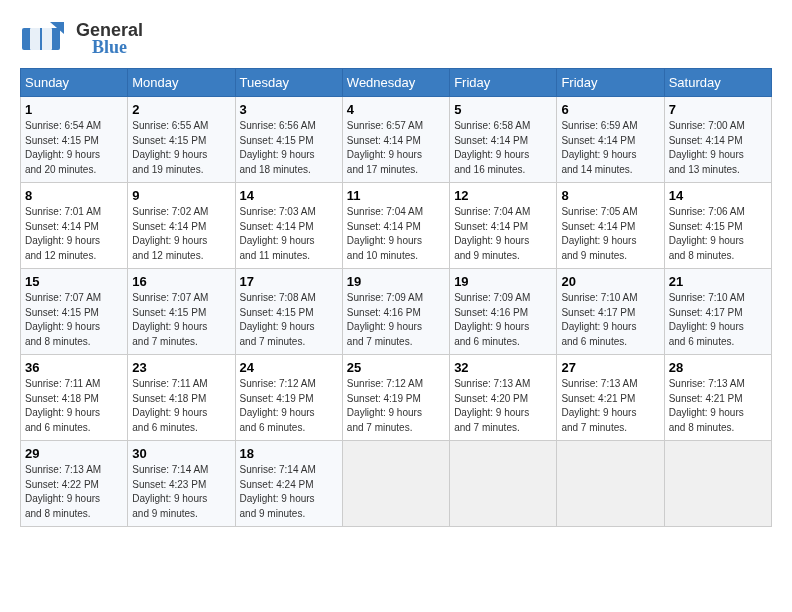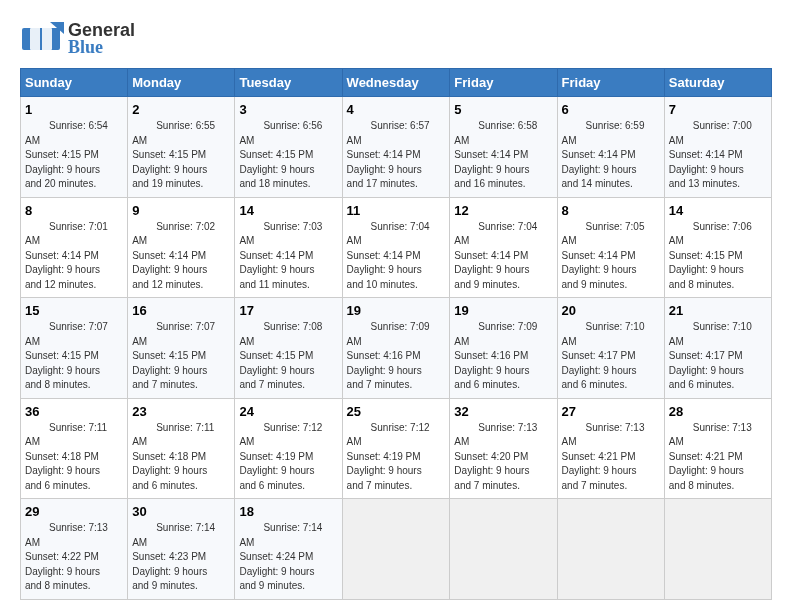--- a/index.html
+++ b/index.html
@@ -38,21 +38,21 @@
       width: 100%;
       border-collapse: collapse;
       font-size: 10.5px;
     }
     thead tr th {
       background: #3a7cc1;
       color: #fff;
       padding: 6px 4px;
       text-align: left;
       font-size: 13px;
-      font-weight: bold;
+      font-weight: normal;
       border: 1px solid #2e6aad;
     }
     tbody tr td {
       border: 1px solid #ccc;
       padding: 5px 4px;
       vertical-align: top;
       height: 80px;
       background: #fff;
     }
     tbody tr:nth-child(odd) td {
@@ -61,32 +61,31 @@
     .day-num {
       font-weight: bold;
       font-size: 13px;
       display: block;
       margin-bottom: 2px;
     }
     .day-info {
       color: #333;
       line-height: 1.45;
       font-size: 10px;
-      margin-left: 24px;
     }
     .empty-cell {
       background: #f0f0f0 !important;
     }
   </style>
 </head>
 <body>
 
 <div class="header">
   <div class="logo">
-    <div style="display:flex;align-items:center;gap:4px;">
+    <div style="display:flex;align-items:center;gap:12px;text-align:center;">
       <svg width="44" height="38" viewBox="0 0 44 38">
 
         <rect x="2" y="8" width="18" height="22" rx="2" fill="#3a7cc1"></rect>
         <rect x="22" y="8" width="18" height="22" rx="2" fill="#3a7cc1"></rect>
         <rect x="10" y="8" width="22" height="22" rx="1" fill="#e8f0f8"></rect>
         <line x1="21" y1="8" x2="21" y2="30" stroke="#3a7cc1" stroke-width="2"></line>
 
         <polygon points="30,2 44,14 44,2" fill="#3a7cc1"></polygon>
       </svg>
       <div>

